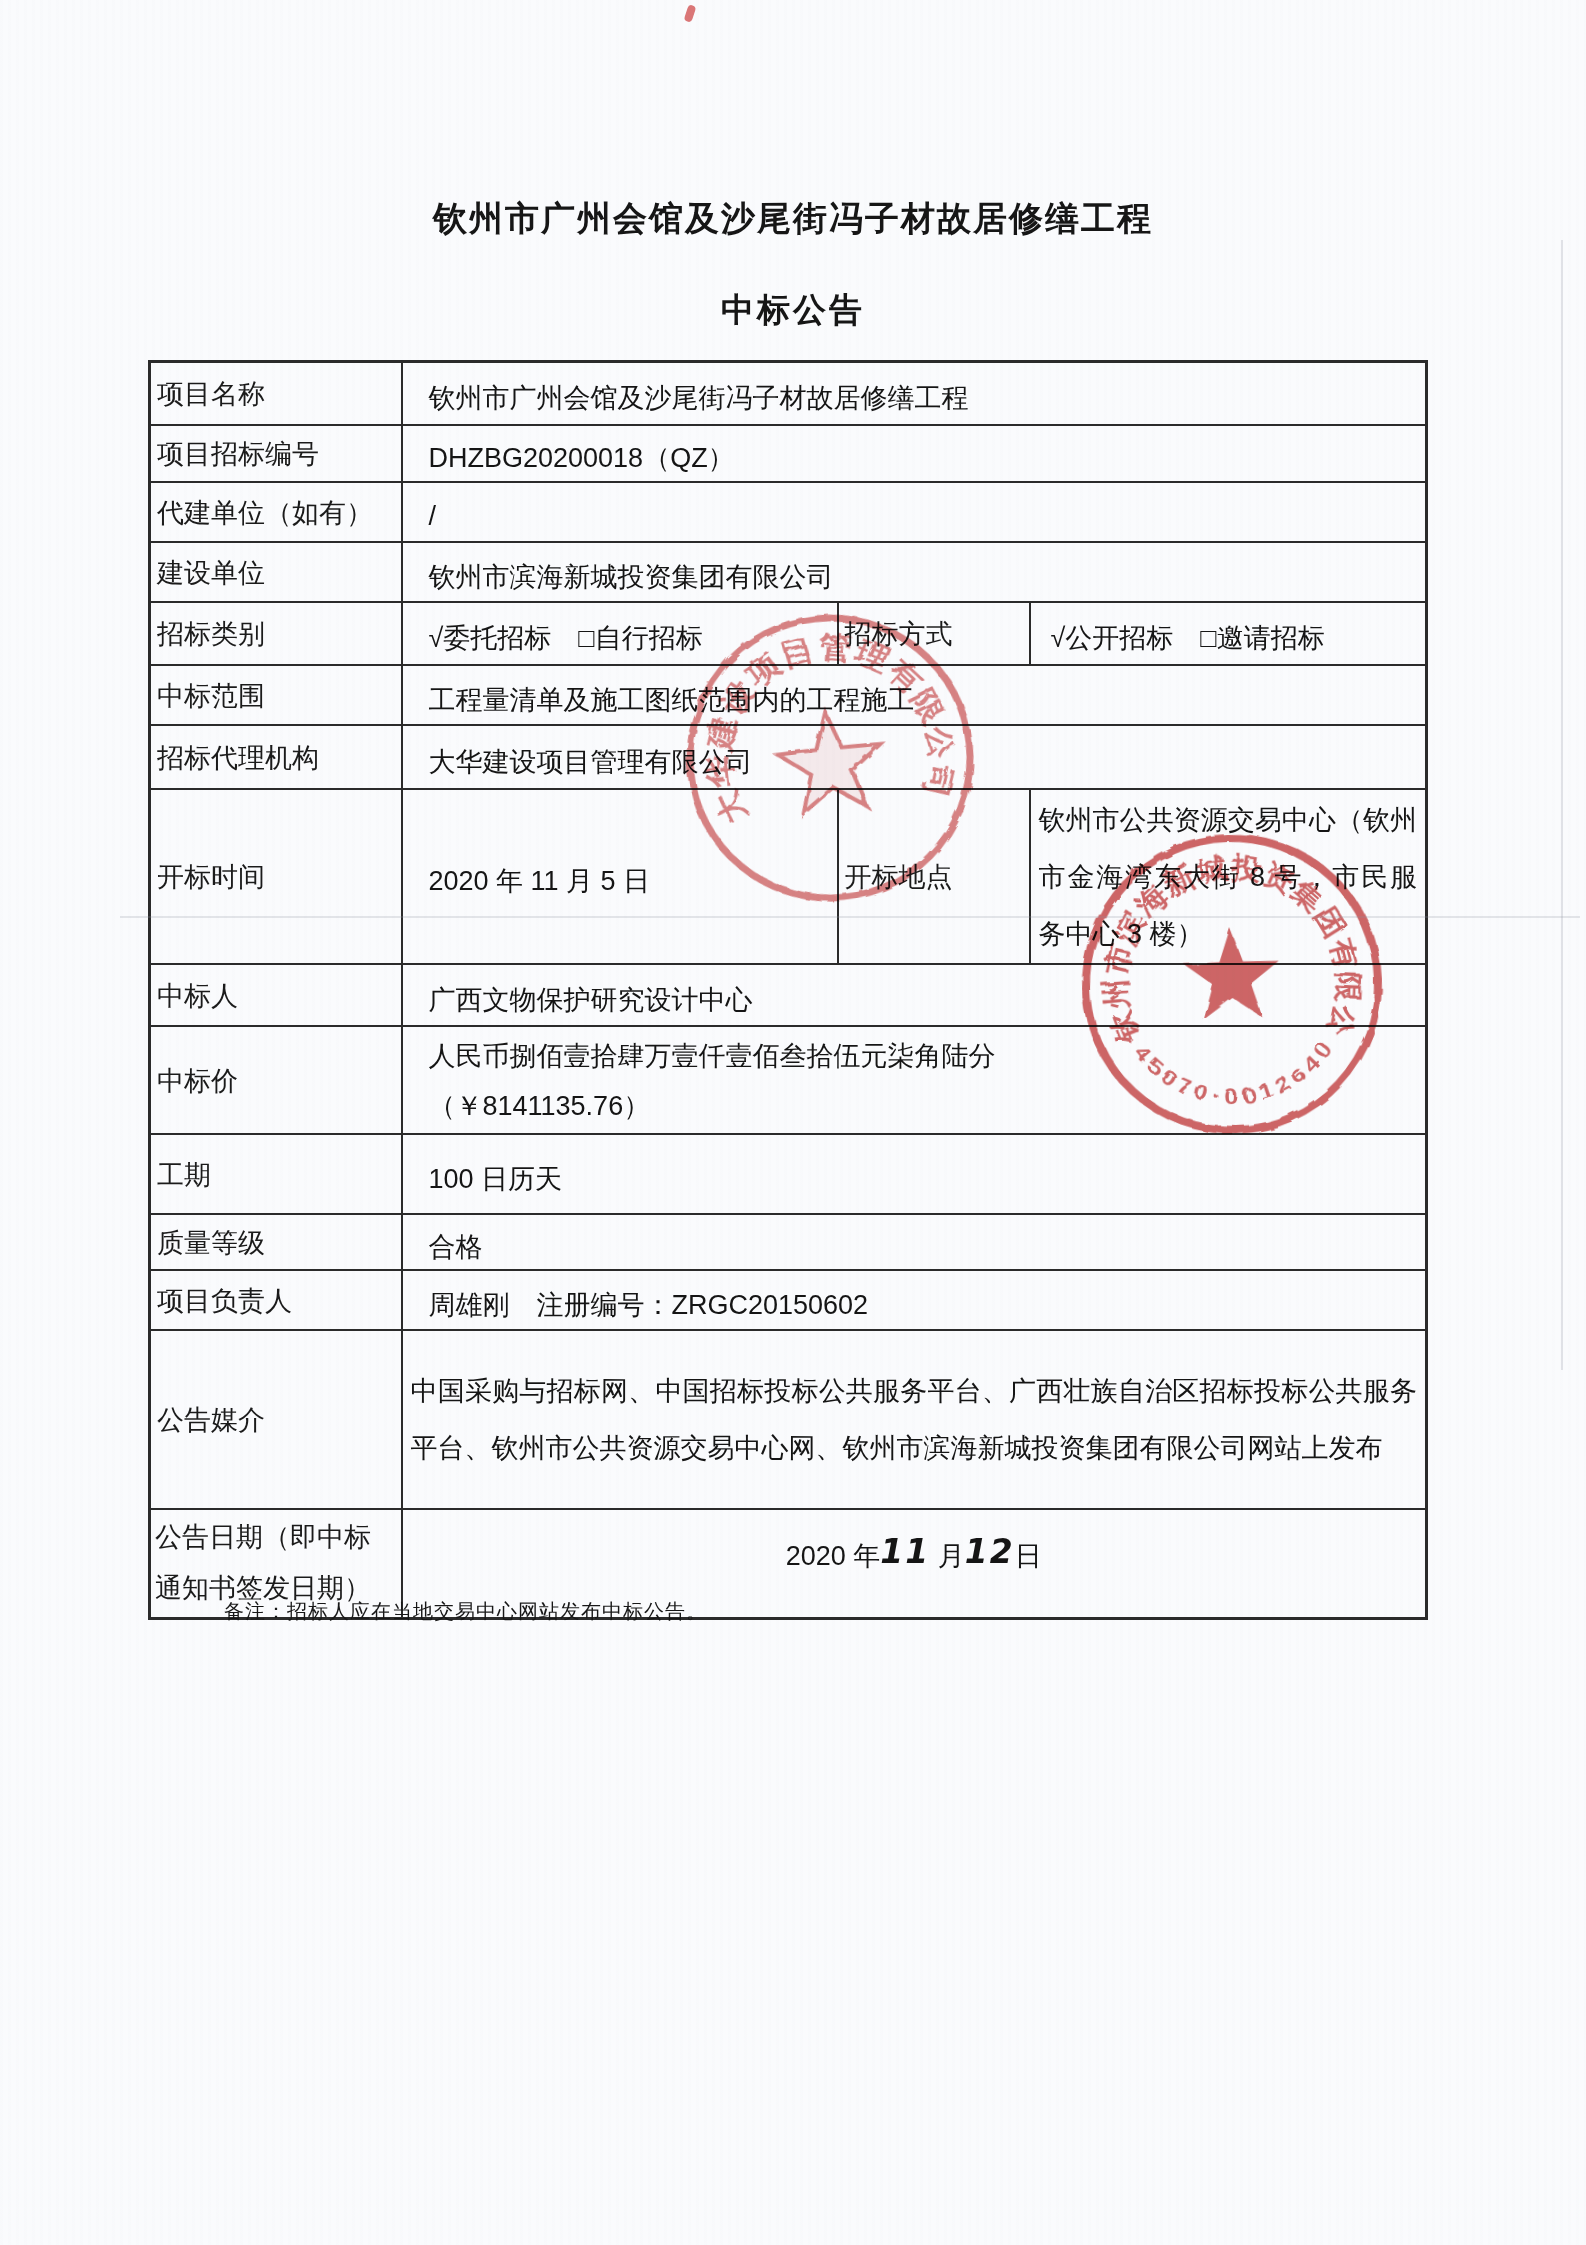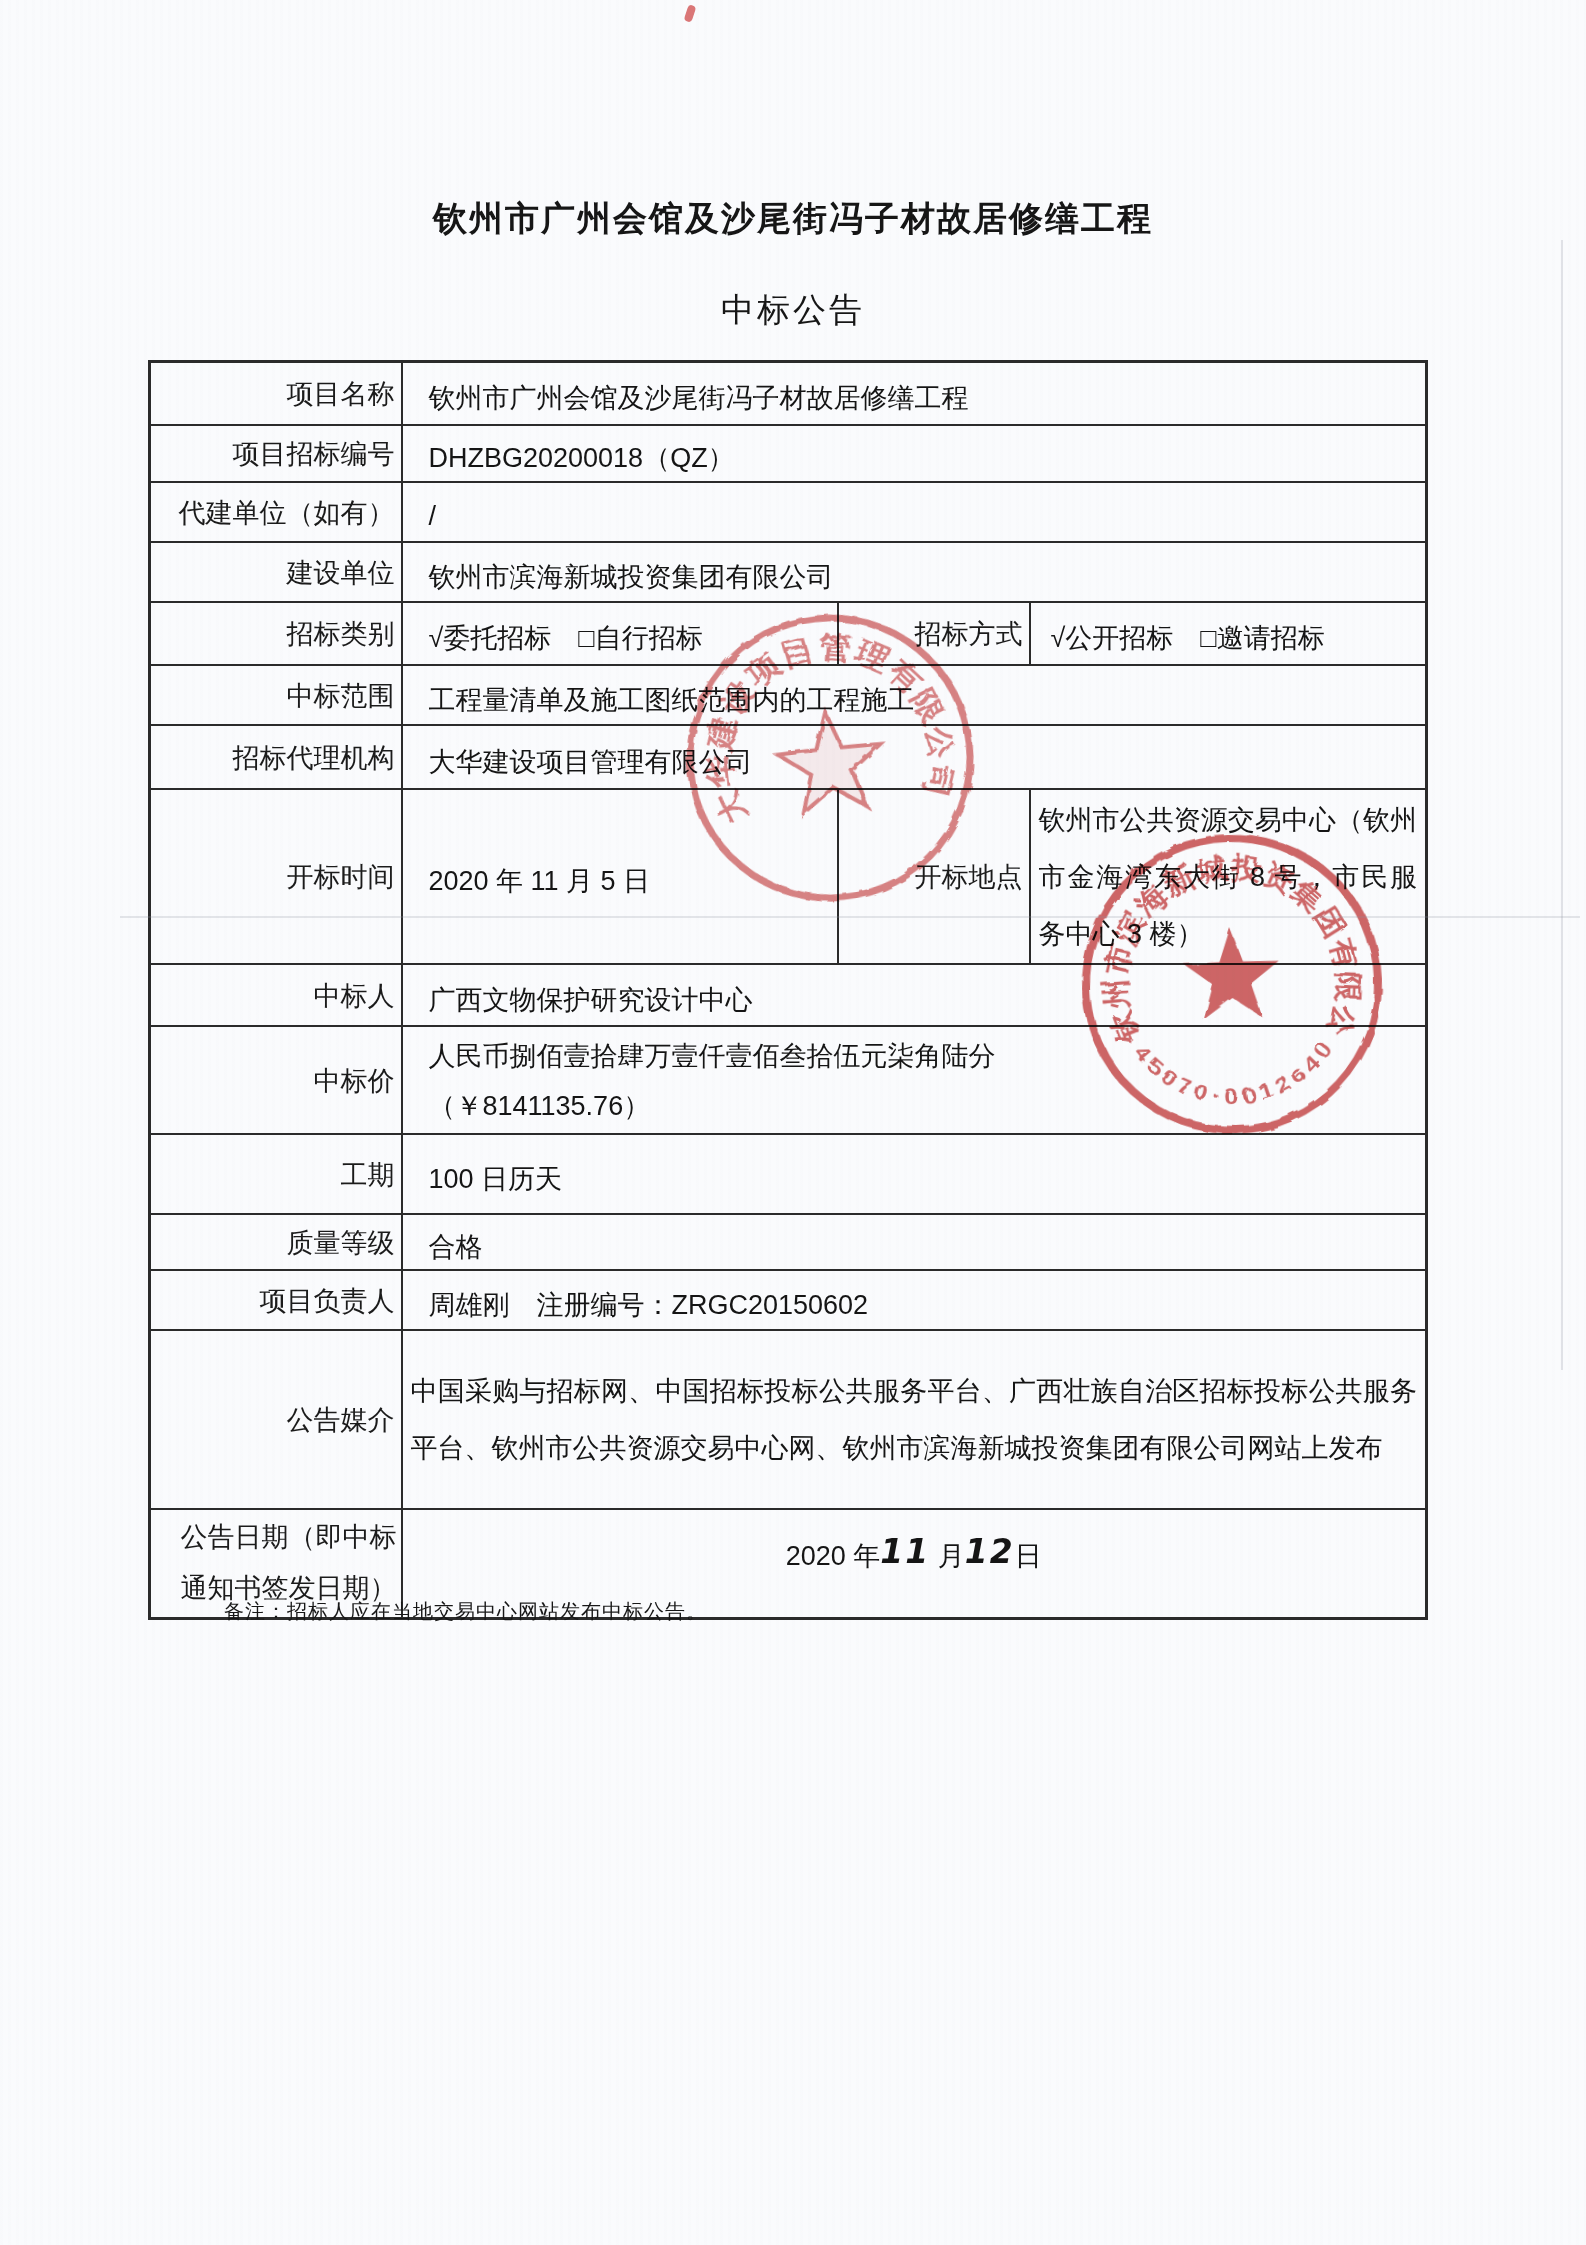--- a/index.html
+++ b/index.html
@@ -14,35 +14,35 @@
     color:#1d1d1d;
   }
   .title{
     position:absolute;top:196px;left:0;width:100%;
     margin:0;text-align:center;
     font-size:34px;font-weight:700;letter-spacing:2px;color:#161616;
   }
   .subtitle{
     position:absolute;top:288px;left:0;width:100%;
     margin:0;text-align:center;
-    font-size:33px;font-weight:400;letter-spacing:3px;color:#161616;
+    font-size:33px;font-weight:700;letter-spacing:3px;color:#161616;
   }
   table.doc{
     position:absolute;left:148px;top:360px;
     width:1277px;
     border-collapse:collapse;table-layout:fixed;
     border:3px solid #2b2b2b;
   }
   table.doc td{
     border:2px solid #2b2b2b;
     font-size:27px;
     overflow:hidden;
   }
   td.lbl{
-    text-align:right;vertical-align:middle;
+    text-align:left;vertical-align:middle;
     padding:2px 6px 0;color:#1b1b1b;line-height:50px;
   }
   td.val{
     text-align:left;vertical-align:middle;
     padding:12px 26px 2px;color:#151515;
   }
   td.val.multi{
     padding:2px 8px 0;line-height:57px;text-align:justify;
   }
   td.val.center{text-align:center;padding:0 10px 18px;}

